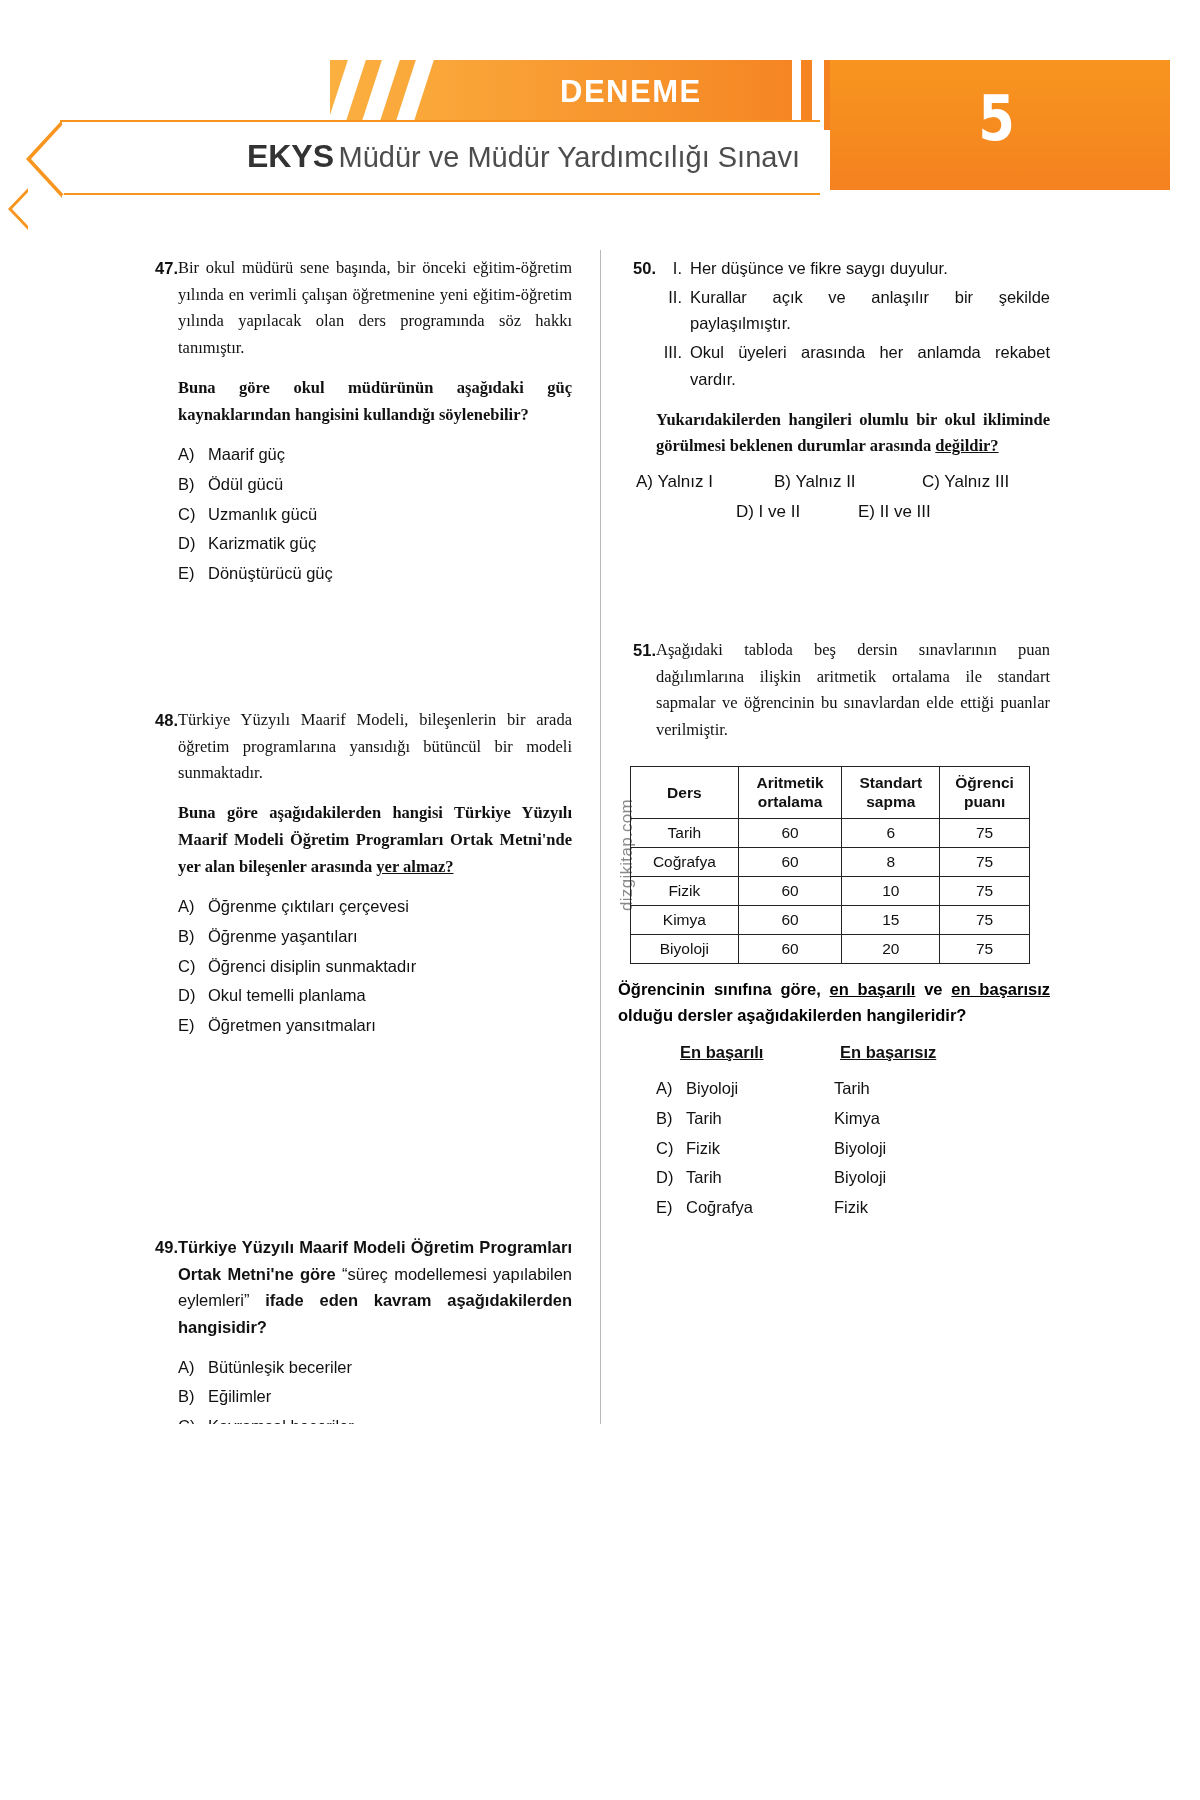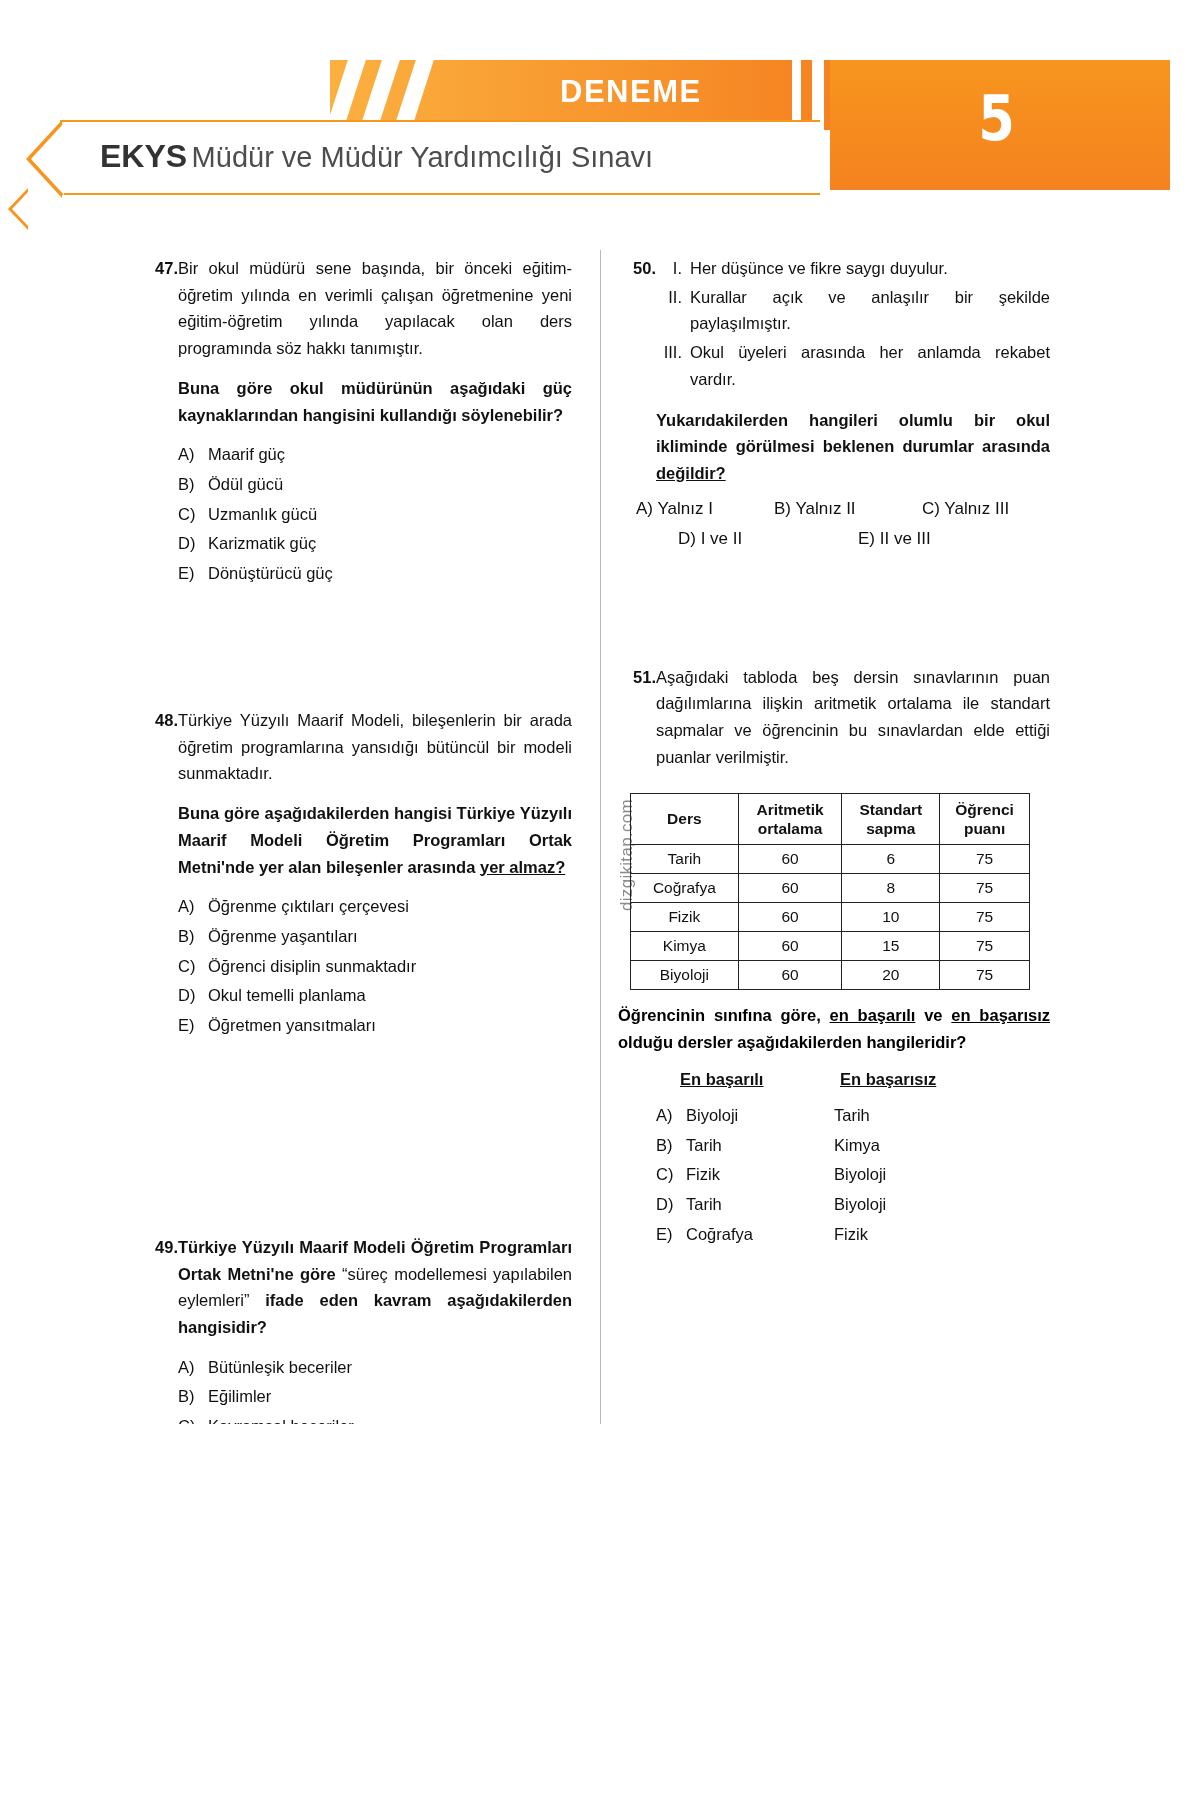--- a/index.html
+++ b/index.html
@@ -105,21 +105,21 @@
     left: 560px; top: 14px;
     font-size: 31px;
     font-weight: bold;
     color: #ffffff;
     letter-spacing: 1.5px;
   }
   .ekys-line {
     position: absolute;
     left: 100px; top: 78px;
     width: 700px;
-    text-align: left;
+    text-align: right;
     white-space: nowrap;
   }
   .ekys-bold {
     font-size: 32px;
     font-weight: bold;
     color: #333333;
   }
   .ekys-rest {
     font-size: 29px;
     color: #4d4d4d;
@@ -176,21 +176,21 @@
     line-height: 1.62;
     text-align: right;
   }
   .q-body {
     flex: 1;
     font-size: 16.5px;
     color: #111;
     line-height: 1.62;
     text-align: justify;
   }
-  .q-body p { margin: 0 0 0 0; }
+  .q-body p { margin: 0 0 0 0; font-family: Liberation Serif, serif; }
   .q-body p + p { margin-top: 13px; }
   .b { font-weight: bold; }
   .u { text-decoration: underline; }
   .opts {
     margin-top: 13px;
     padding-left: 38px;
   }
   .opt {
     display: flex;
     font-size: 16.5px;
@@ -231,21 +231,21 @@
     padding-left: 18px;
   }
   .opts-inline-row1 span { display: inline-block; }
   .oi1 { width: 138px; }
   .oi2 { width: 148px; }
   .opts-inline-row2 {
     display: flex;
     padding-left: 60px;
     margin-top: 10px;
   }
-  .oi3 { width: 180px; }
+  .oi3 { width: 180px; text-align: center; }
   
   table.stats {
     margin-top: 22px;
     margin-left: 12px;
     border-collapse: collapse;
     width: 400px;
     font-size: 15.5px;
   }
   table.stats th, table.stats td {
     border: 1px solid #222;

